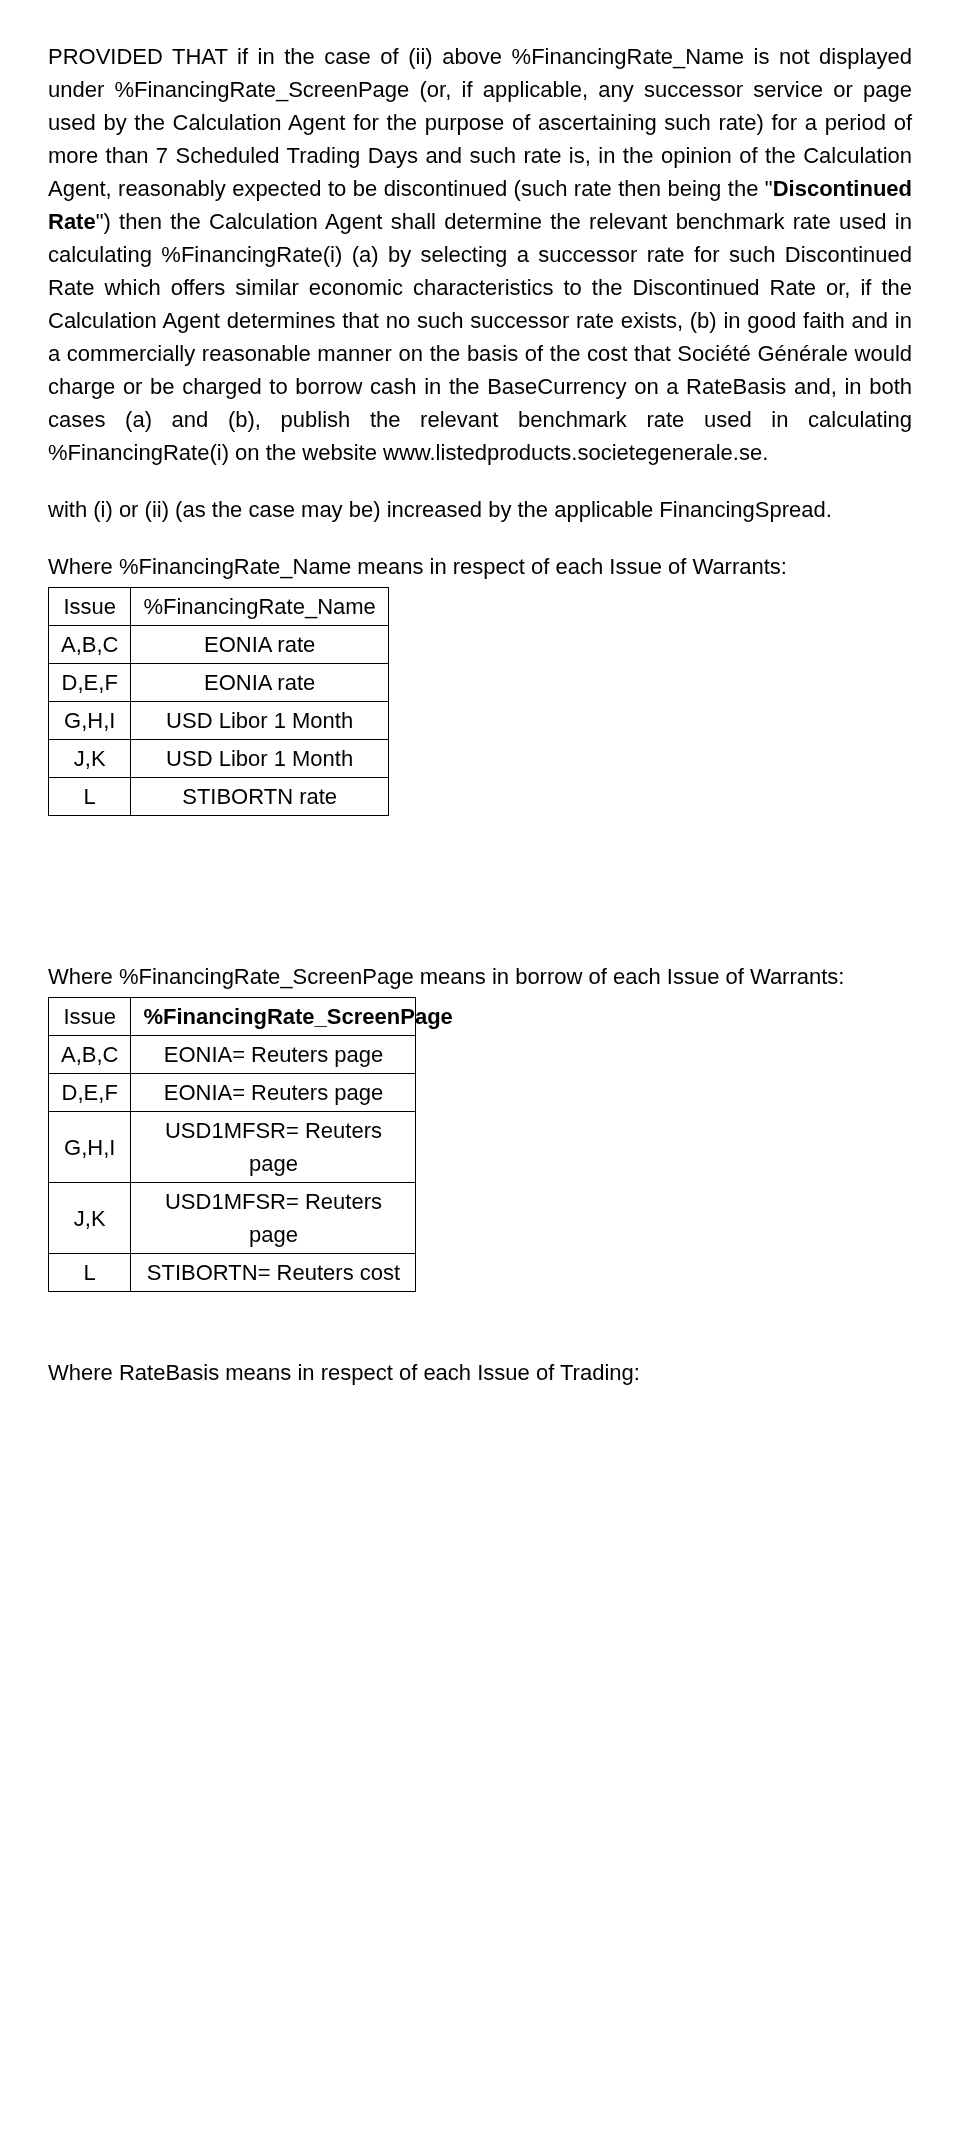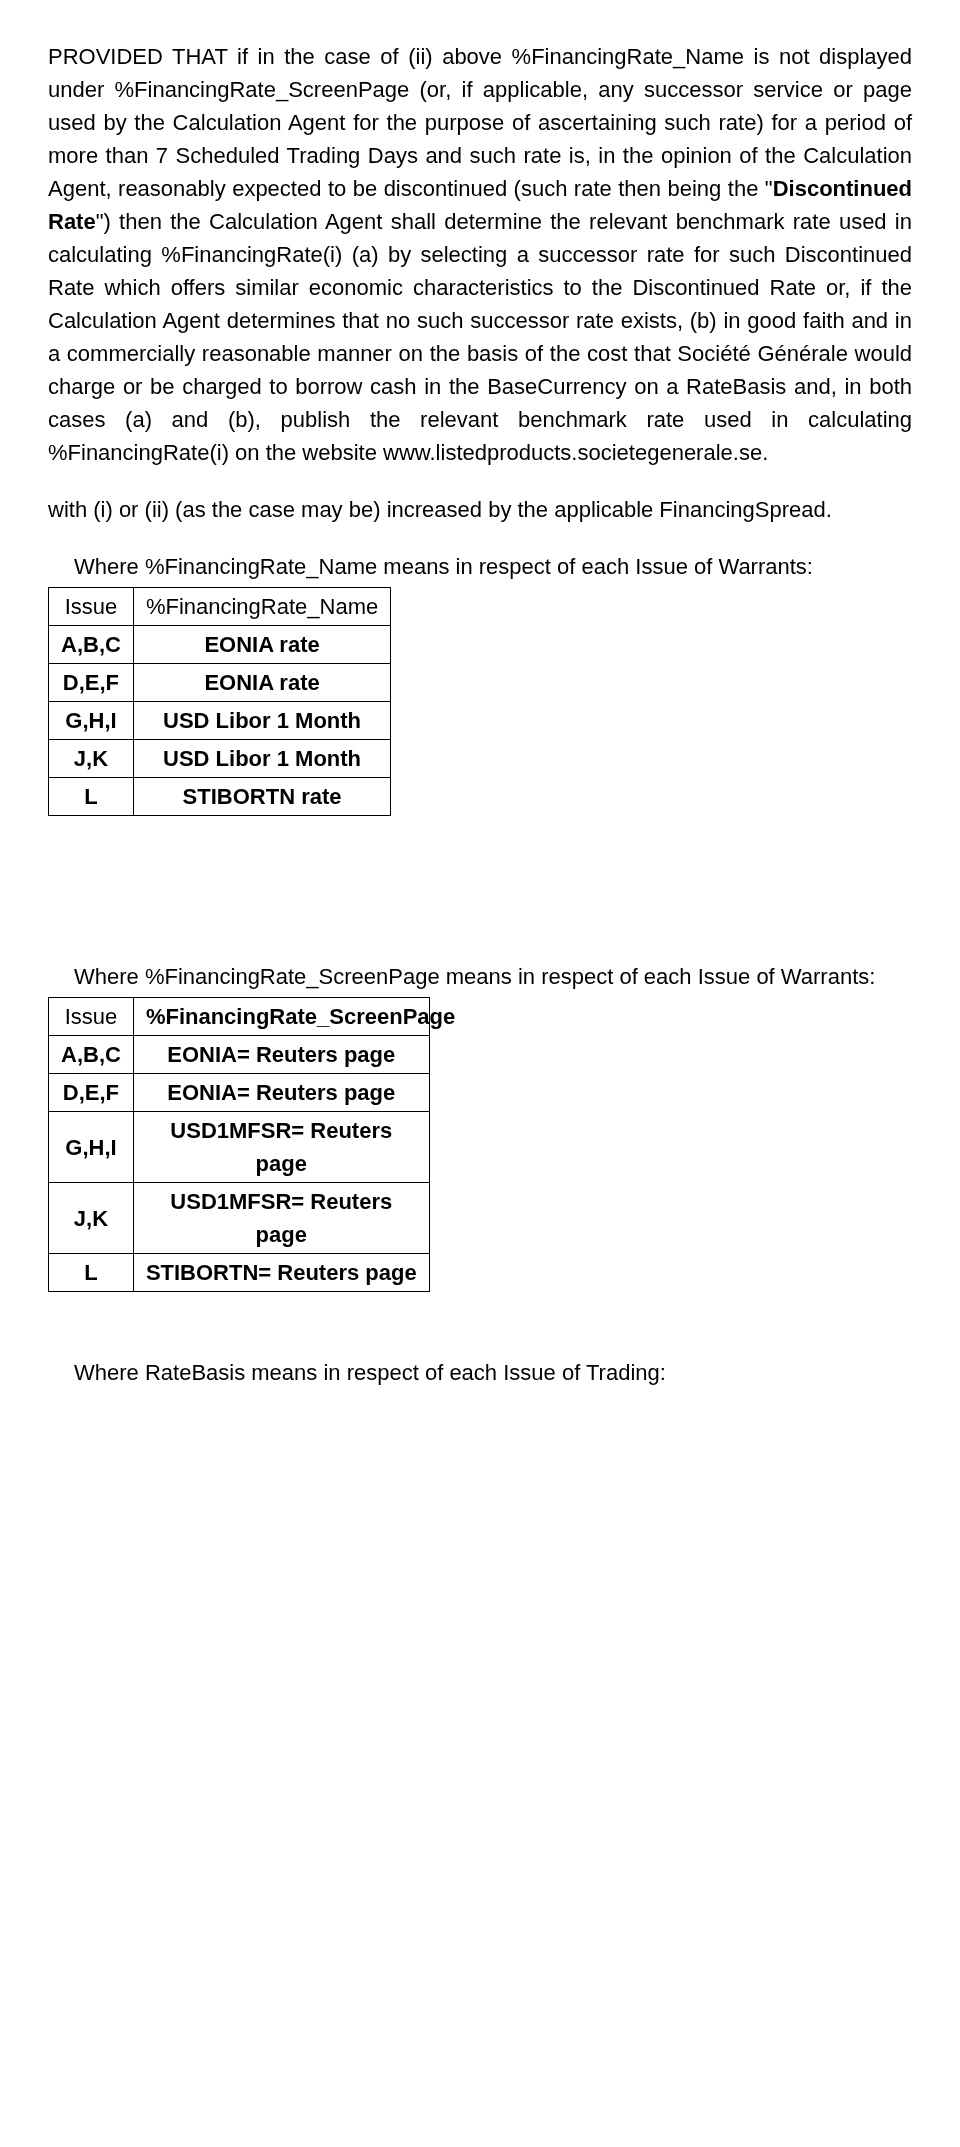--- a/index.html
+++ b/index.html
@@ -22,28 +22,27 @@
   table {
     border-collapse: collapse;
     margin-top: 4px;
     margin-bottom: 24px;
   }
   th, td {
     border: 1px solid #000;
     padding: 2px 12px;
     text-align: center;
     font-size: 22px;
-    font-weight: bold;
+    font-weight: normal;
   }
   th {
     font-weight: normal;
   }
   .table-intro {
     text-align: justify;
-    margin-left: 26px;
   }
   .spacer-large {
     height: 120px;
   }
   .spacer-med {
     height: 40px;
   }
 </style>
 </head>
 <body>
@@ -80,21 +79,21 @@
   </tr>
   <tr>
     <td>L</td>
     <td>STIBORTN rate</td>
   </tr>
 </tbody>
   </table>
 
 <div class="spacer-large"></div>
 
-<div class="table-intro">Where %FinancingRate_ScreenPage means in respect of each Issue of Warrants:</div>
+<div class="table-intro">Where %FinancingRate_ScreenPage means in borrow of each Issue of Warrants:</div>
 
 <table>
   <tbody>
       <tr>
     <th>Issue</th>
     <th style="max-width:260px;font-weight:bold;">%FinancingRate_ScreenPage</th>
   </tr>
   <tr>
     <td>A,B,C</td>
     <td>EONIA= Reuters page</td>
@@ -106,20 +105,20 @@
   <tr>
     <td>G,H,I</td>
     <td style="max-width:220px;">USD1MFSR= Reuters page</td>
   </tr>
   <tr>
     <td>J,K</td>
     <td style="max-width:220px;">USD1MFSR= Reuters page</td>
   </tr>
   <tr>
     <td>L</td>
-    <td>STIBORTN= Reuters page</td>
+    <td>STIBORTN= Reuters cost</td>
   </tr>
 </tbody>
   </table>
 
 <div class="spacer-med"></div>
 
 <div class="table-intro">Where RateBasis means in respect of each Issue of Trading:</div>
 
 </body></html>

